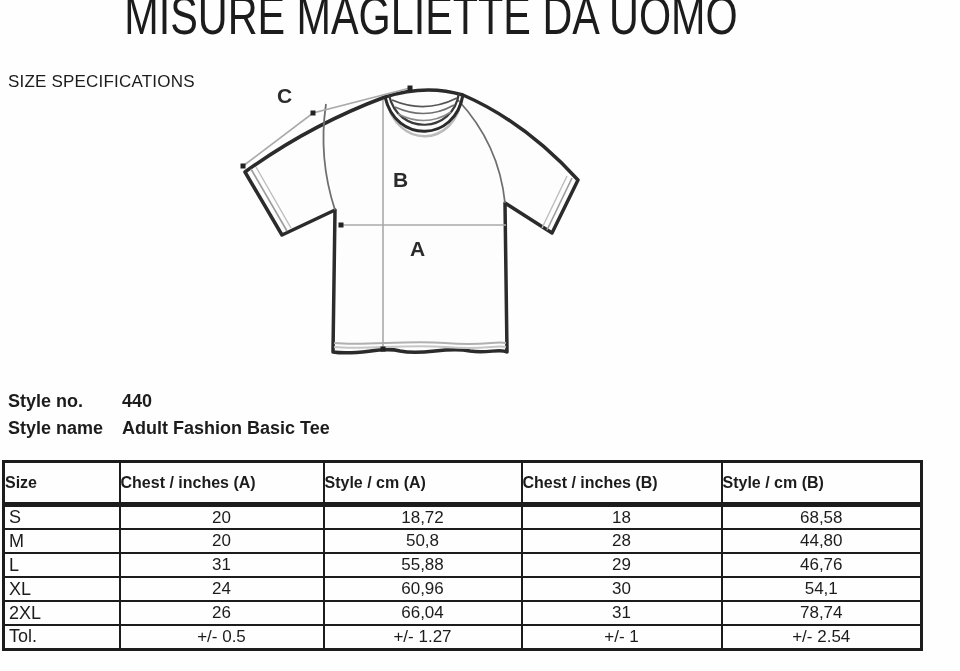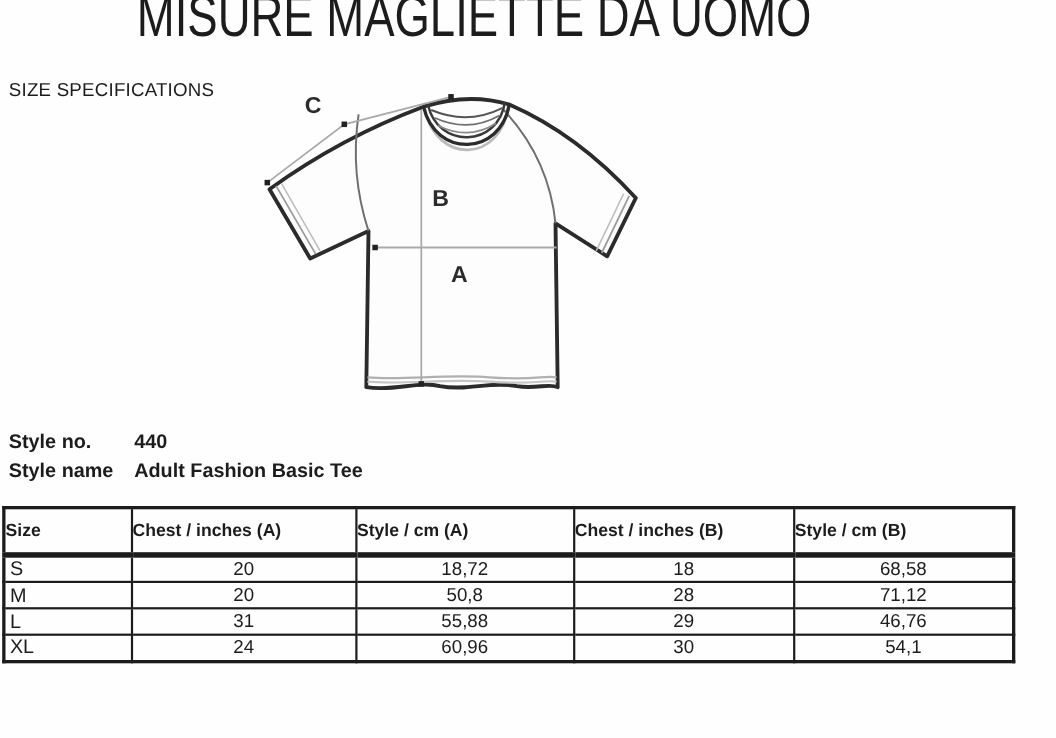--- a/index.html
+++ b/index.html
@@ -124,30 +124,44 @@
       <td>20</td>
       <td>18,72</td>
       <td>18</td>
       <td>68,58</td>
     </tr>
     <tr>
       <td class="size-col">M</td>
       <td>20</td>
       <td>50,8</td>
       <td>28</td>
-      <td>71,12</td>
+      <td>44,80</td>
     </tr>
     <tr>
       <td class="size-col">L</td>
       <td>31</td>
       <td>55,88</td>
       <td>29</td>
       <td>46,76</td>
     </tr>
     <tr>
       <td class="size-col">XL</td>
       <td>24</td>
       <td>60,96</td>
       <td>30</td>
       <td>54,1</td>
     </tr>
+    <tr>
+      <td class="size-col">2XL</td>
+      <td>26</td>
+      <td>66,04</td>
+      <td>31</td>
+      <td>78,74</td>
+    </tr>
+    <tr>
+      <td class="size-col">Tol.</td>
+      <td>+/- 0.5</td>
+      <td>+/- 1.27</td>
+      <td>+/- 1</td>
+      <td>+/- 2.54</td>
+    </tr>
   </tbody>
 </table>
 
 </body></html>

